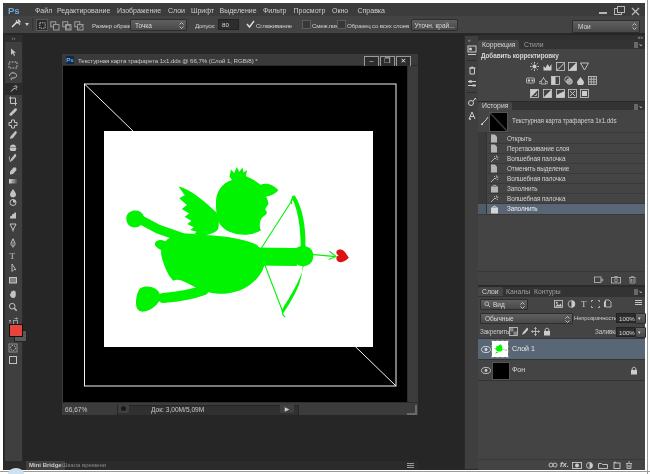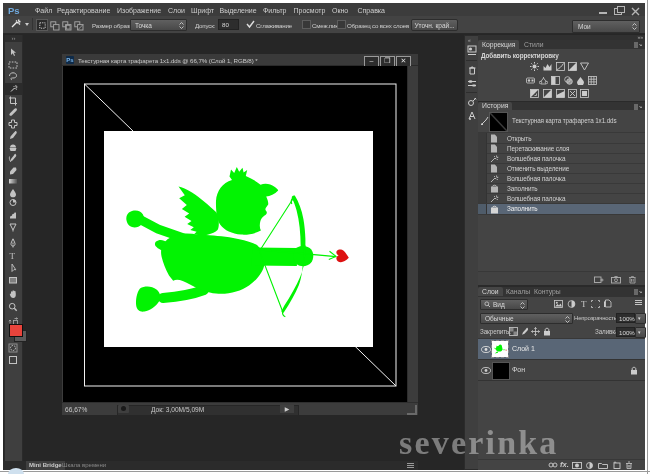--- a/index.html
+++ b/index.html
@@ -700,14 +700,13 @@
         <div style="height:1px;background:#999;margin-bottom:1px;"></div>
         <div style="height:1px;background:#999;margin-bottom:1px;"></div>
         <div style="height:1px;background:#999;"></div>
       </div>
 </div>
 
 <div class="abs" style="left:647px;top:0;width:1px;height:474px;background:#9a9a9a;"></div>
 <div class="abs" style="left:0;top:471px;width:650px;height:1px;background:#9a9a9a;"></div>
 <div class="abs" style="left:8px;top:468px;width:16px;height:12px;background:#cfe0ee;border-radius:50% 50% 0 0;"></div>
 
-<div id="wm">severinka</div>
 </div>
 
 </body></html>

